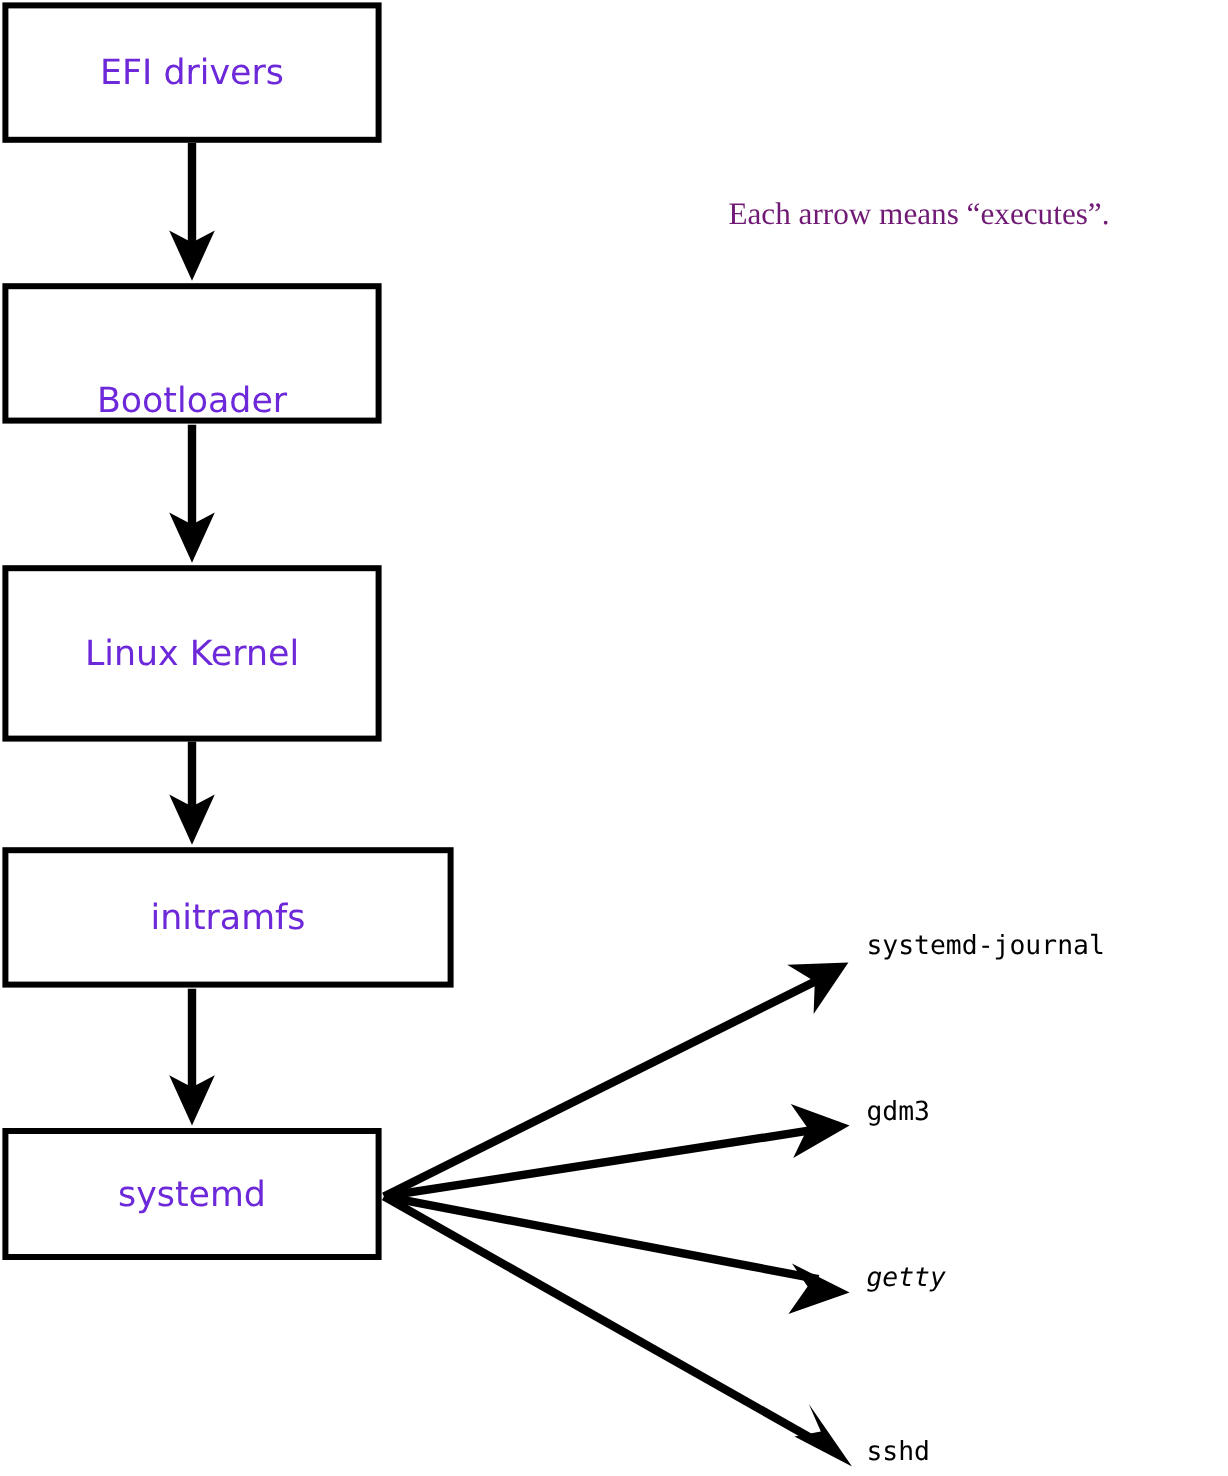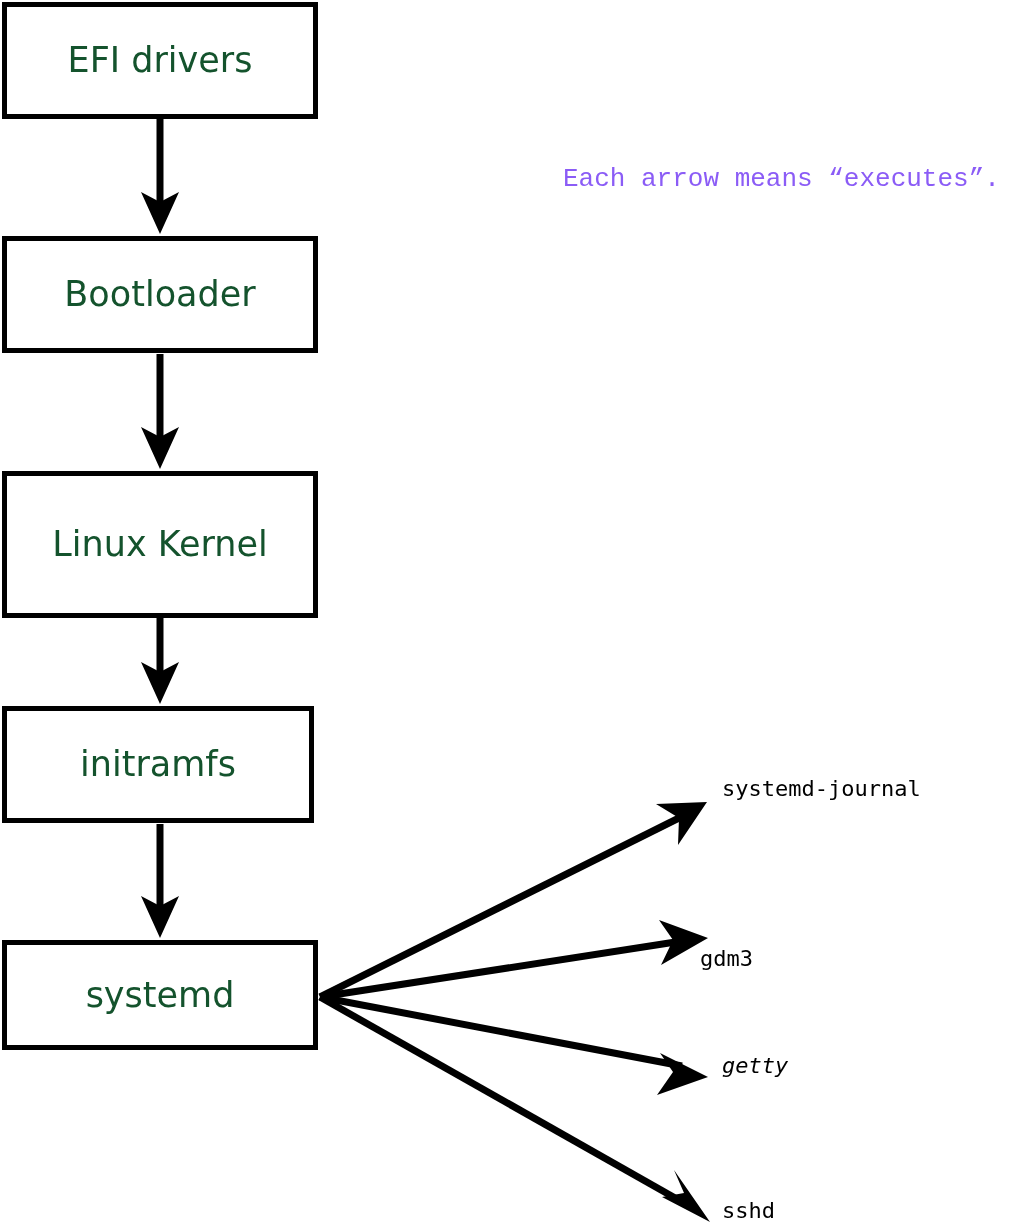--- a/index.html
+++ b/index.html
@@ -26,32 +26,33 @@
     position: absolute;
     box-sizing: border-box;
     border: 5px solid #000000;
     background: #ffffff;
     display: flex;
     align-items: center;
     justify-content: center;
   }
   .node-label {
     font-family: "DejaVu Sans", sans-serif;
-    font-size: 35px;
+    font-size: 29px;
     line-height: 1;
-    color: #14532d;
+    color: #6d28d9;
     white-space: nowrap;
   }
   .caption {
     position: absolute;
-    font-family: Liberation Mono, monospace;
+    font-family: Liberation Serif, serif;
     font-size: 26px;
     line-height: 1;
-    color: #8b5cf6;
+    color: #701a75;
     white-space: nowrap;
+    margin-left: 44px;
   }
   .leaf-label {
     position: absolute;
     font-family: "DejaVu Sans Mono", monospace;
     font-size: 22px;
     line-height: 1;
     color: #000000;
     white-space: nowrap;
   }
 </style>
@@ -92,34 +93,34 @@
   <g>
     <line x1="320" y1="997" x2="684" y2="1203" stroke="#000000" stroke-width="7"></line>
     <polygon points="710,1222 662,1197 684,1193 674,1170" fill="#000000"></polygon>
   </g>
 </svg>
 
 <div class="node-box" style="left:2px; top:2px; width:316px; height:117px;">
   <span class="node-label">EFI drivers</span>
 </div>
 
-<div class="node-box" style="left:2px; top:236px; width:316px; height:117px;">
+<div class="node-box" style="left:2px; top:236px; width:316px; height:117px;align-items:flex-end;">
   <span class="node-label">Bootloader</span>
 </div>
 
 <div class="node-box" style="left:2px; top:471px; width:316px; height:147px;">
   <span class="node-label">Linux Kernel</span>
 </div>
 
-<div class="node-box" style="left:2px; top:706px; width:312px; height:117px;">
+<div class="node-box" style="left:2px; top:706px; width:376px; height:117px;">
   <span class="node-label">initramfs</span>
 </div>
 
 <div class="node-box" style="left:2px; top:940px; width:316px; height:110px;">
   <span class="node-label">systemd</span>
 </div>
 
 <div class="caption" style="left:563px; top:166px;">Each arrow means “executes”.</div>
 
 <div class="leaf-label" style="left:722px; top:778px;">systemd-journal</div>
-<div class="leaf-label" style="left:700px; top:916px;margin-top:32px;">gdm3</div>
+<div class="leaf-label" style="left:722px; top:916px;">gdm3</div>
 <div class="leaf-label" style="left:722px; top:1055px;font-style:italic;">getty</div>
 <div class="leaf-label" style="left:722px; top:1200px;">sshd</div>
 
 </body></html>

